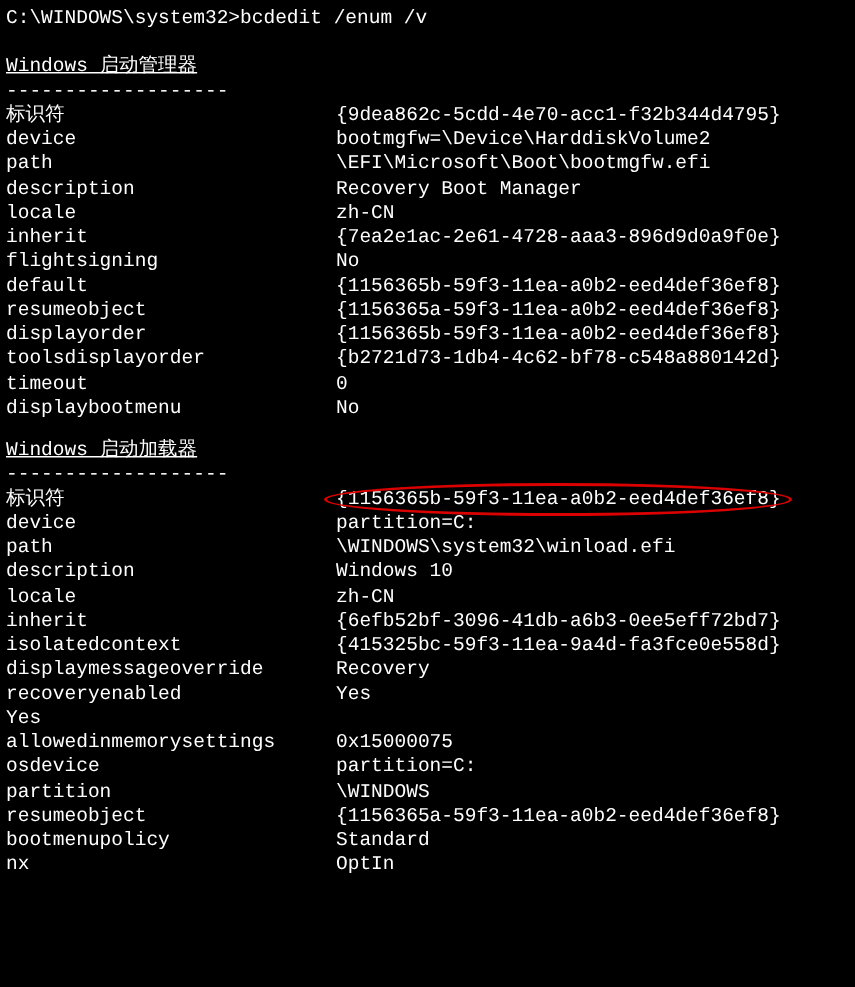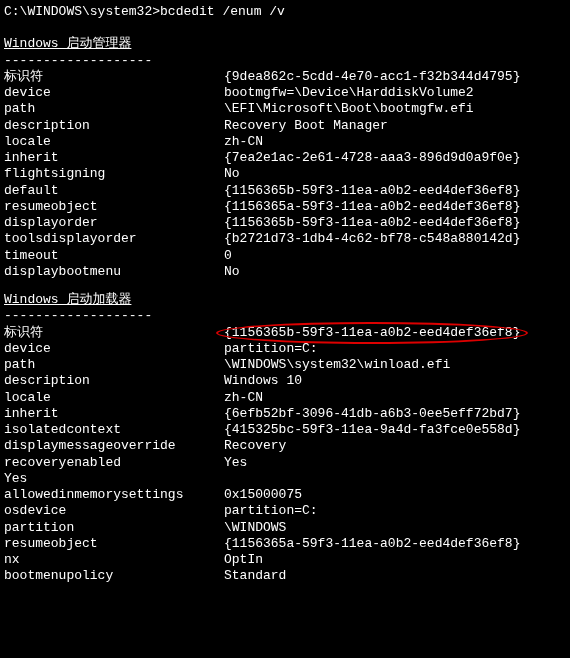--- a/index.html
+++ b/index.html
@@ -172,21 +172,21 @@
       </div>
       <div class="row">
         <div class="key">partition</div>
         <div class="val">\WINDOWS</div>
       </div>
       <div class="row">
         <div class="key">resumeobject</div>
         <div class="val">{1156365a-59f3-11ea-a0b2-eed4def36ef8}</div>
       </div>
       <div class="row">
+        <div class="key">bootmenupolicy</div>
+        <div class="val">Standard</div>
+      </div>
+      <div class="row">
         <div class="key">nx</div>
         <div class="val">OptIn</div>
-      </div>
-      <div class="row">
-        <div class="key">bootmenupolicy</div>
-        <div class="val">Standard</div>
       </div>
     </div>
   </div>
 
 </body></html>

